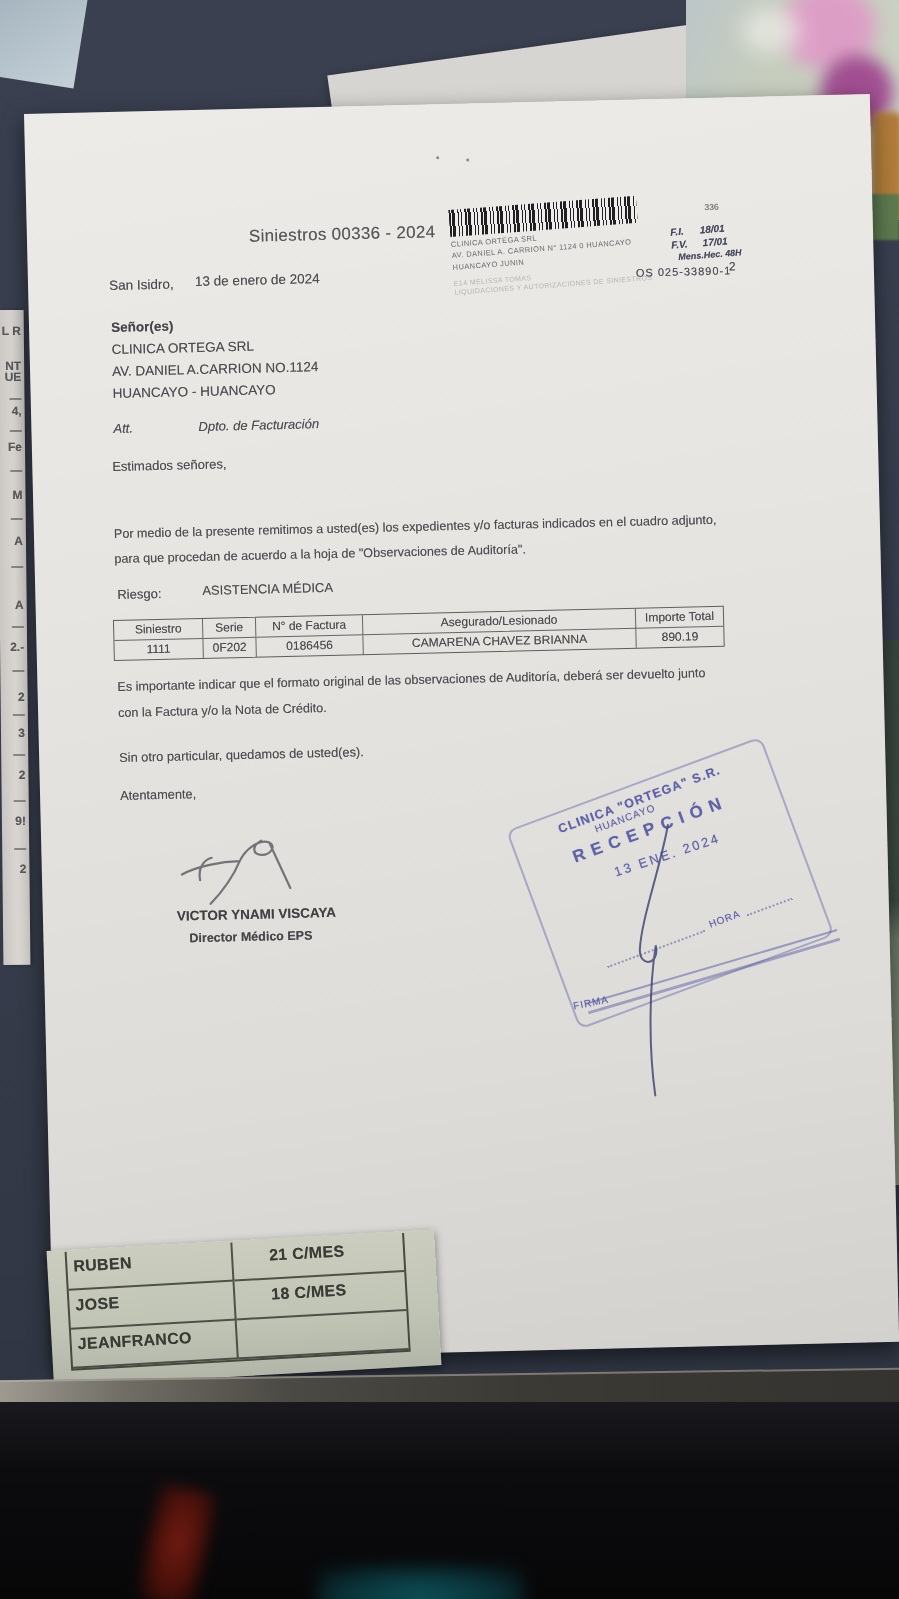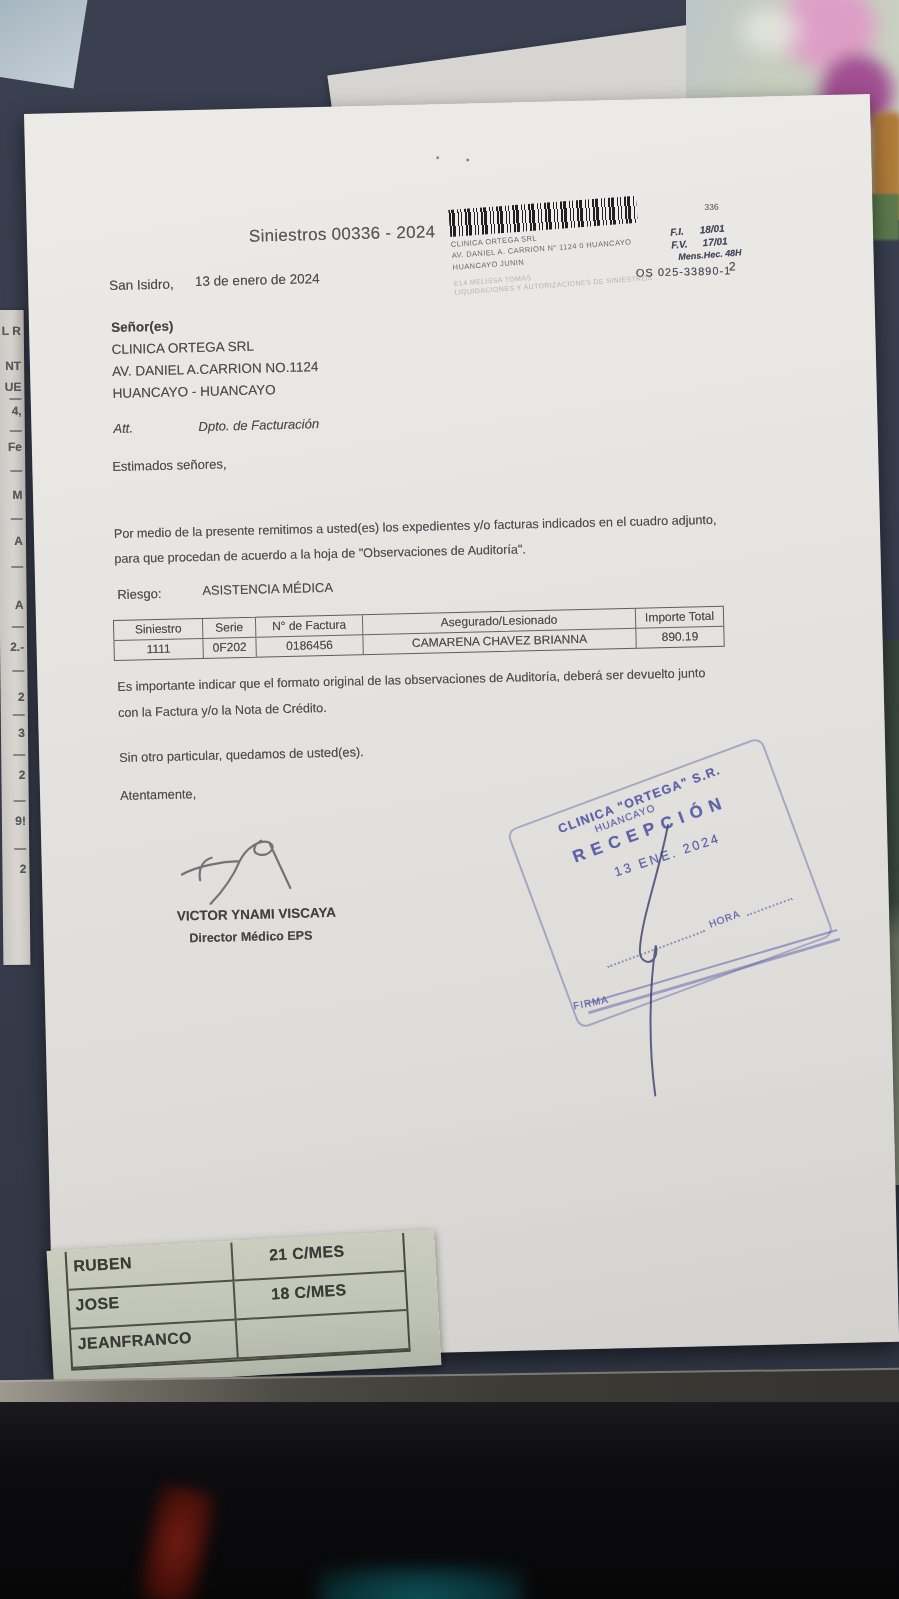--- a/index.html
+++ b/index.html
@@ -108,21 +108,21 @@
     <div class="blob" style="left:135px;top:55px;width:72px;height:74px;background:#a24f92;filter:blur(8px);"></div>
     <div class="blob" style="left:55px;top:8px;width:60px;height:45px;background:#e7e9e2;filter:blur(10px);opacity:.8;"></div>
     <div class="blob" style="left:186px;top:112px;width:30px;height:118px;border-radius:8px;background:#b07b39;filter:blur(3px);"></div>
   </div>
   <div class="abs right-green-patch"></div>
   <div class="abs right-photo-strip"></div>
 
   <div class="abs left-paper-strip">
     <span class="frag" style="top:14px;">L R</span>
     <span class="frag" style="top:49px;">NT</span>
-    <span class="frag" style="top:70px;">UE</span>
+    <span class="frag" style="top:60px;">UE</span>
     <div class="dash" style="top:88px;"></div>
     <span class="frag" style="top:94px;">4,</span>
     <div class="dash" style="top:120px;"></div>
     <span class="frag" style="top:130px;">Fe</span>
     <div class="dash" style="top:160px;"></div>
     <span class="frag" style="top:178px;">M</span>
     <div class="dash" style="top:208px;"></div>
     <span class="frag" style="top:224px;">A</span>
     <div class="dash" style="top:256px;"></div>
     <span class="frag" style="top:288px;">A</span>

